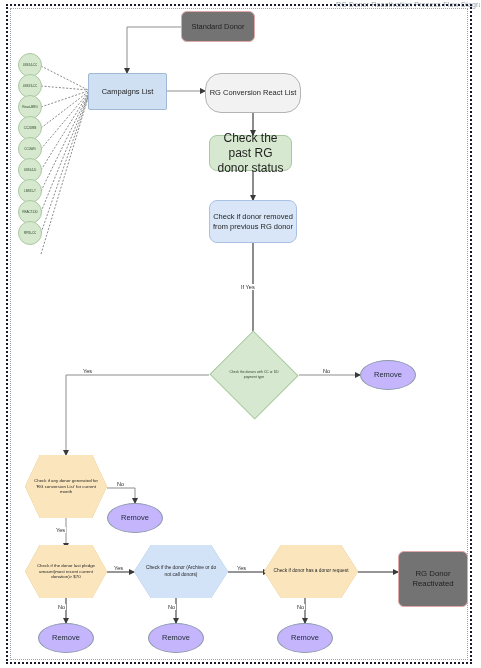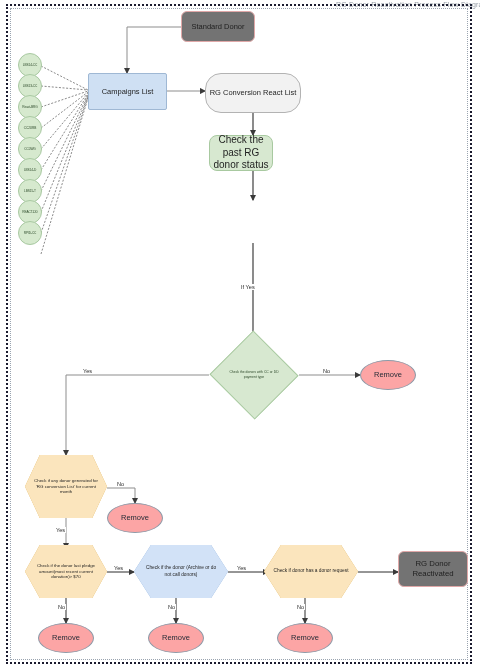--- a/index.html
+++ b/index.html
@@ -66,21 +66,21 @@
     border-radius: 50%;
     border: 1px solid #a9c9a2;
     background: #d6e9ce;
     font-size: 3.2px;
     color: #2d4a2a;
     letter-spacing: -.1px;
   }
   .n-ellipse {
     border-radius: 50%;
     border: 1px solid #8c9aa8;
-    background: #fca5a5;
+    background: #c4b5fd;
     font-size: 7.5px;
     color: #1f2933;
   }
   .n-diamond-wrap { position: absolute; }
   .n-diamond-shape {
     position: absolute; inset: 0;
     background: #d7e8d0;
     border: 1px solid #a8c9a0;
     transform: rotate(45deg);
   }
@@ -183,24 +183,27 @@
   </div>
 
   <div class="node n-rect" style="left:88px; top:73px; width:79px; height:37px; font-size:7.5px;">
     <span>Campaigns List</span>
   </div>
 
   <div class="node n-round" style="left:205px; top:73px; width:96px; height:40px; font-size:7.5px;">
     <span>RG Conversion React List</span>
   </div>
 
-  <div class="node n-round-green" style="left:209px; top:135px; width:64px; height:36px; font-size:10px;">
+  <div class="node n-round-green" style="left:209px; top:135px; width:83px; height:36px; font-size:12px;">
     <span>Check the past RG donor status</span>
   </div>
 
+  <div class="node n-round-blue" style="left:209px; top:200px; width:88px; height:43px; font-size:7.5px;">
+    <span>Check if donor removed from previous RG donor</span>
+  </div>
 
   <div class="n-diamond-wrap" style="left:209px; top:331px; width:90px; height:88px;">
     <div class="n-diamond-shape" style="left:13px; top:13px; width:64px; height:62px;"></div>
     <div class="n-diamond-label">Check the donors with CC or DD payment type</div>
   </div>
 
   <div class="n-hex-wrap hex-yellow" style="left:25px; top:455px; width:82px; height:63px;">
     <div class="n-hex-shape"></div>
     <div class="n-hex-label" style="font-size:4.4px;">Check if any donor generated for 'RG conversion List' for current month</div>
   </div>
@@ -213,21 +216,21 @@
   <div class="n-hex-wrap hex-blue" style="left:134px; top:545px; width:94px; height:53px;">
     <div class="n-hex-shape"></div>
     <div class="n-hex-label" style="font-size:4.8px;">Check if the donor (Archive or do not call donors)</div>
   </div>
 
   <div class="n-hex-wrap hex-yellow" style="left:264px; top:545px; width:94px; height:53px;">
     <div class="n-hex-shape"></div>
     <div class="n-hex-label" style="font-size:4.8px;">Check if donor has a donor request</div>
   </div>
 
-  <div class="node n-pink" style="left:398px; top:551px; width:70px; height:36px; font-size:7.8px;">
+  <div class="node n-pink" style="left:398px; top:551px; width:70px; height:56px; font-size:7.8px;">
     <span>RG Donor Reactivated</span>
   </div>
 
   <div class="node n-ellipse" style="left:360px; top:360px; width:56px; height:30px;">
     <span>Remove</span>
   </div>
 
   <div class="node n-ellipse" style="left:107px; top:503px; width:56px; height:30px;">
     <span>Remove</span>
   </div>

